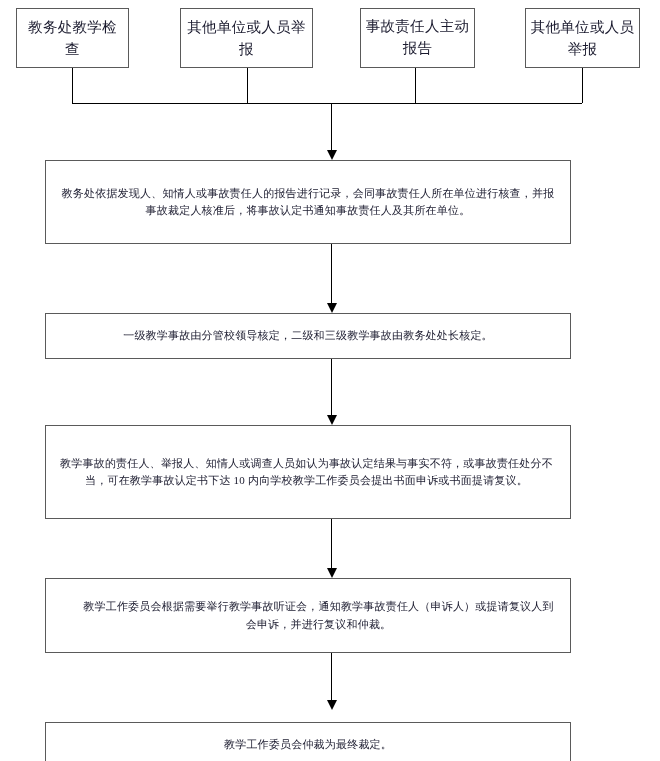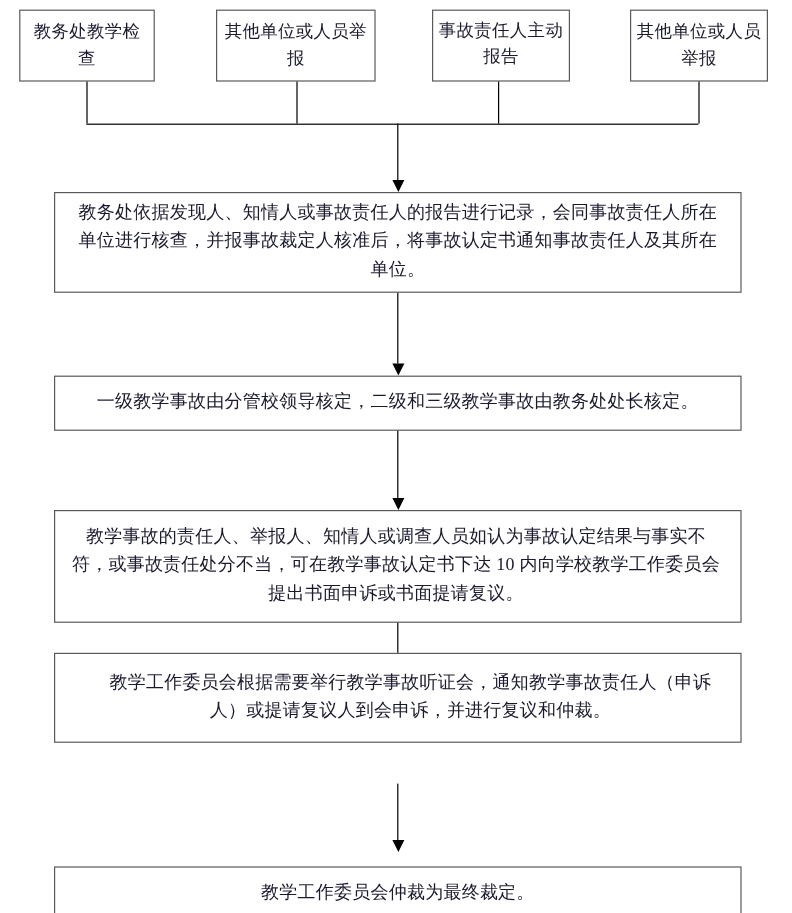--- a/index.html
+++ b/index.html
@@ -38,29 +38,29 @@
     letter-spacing: 0.3px;
   }
   #src-0 { left: 16px;  width: 113px; }
   #src-1 { left: 180px; width: 133px; }
   #src-2 { left: 360px; width: 115px; font-family: Liberation Mono, monospace; }
   #src-3 { left: 525px; width: 115px; justify-content: flex-end; }
 
   
   .step {
     left: 45px;
-    width: 573px;
-    font-size: 15px;
+    width: 526px;
+    font-size: 11px;
     padding: 6px 14px;
     letter-spacing: 0.2px;
   }
   #step-0 { top: 160px; height: 84px; }
   #step-1 { top: 313px; height: 46px; }
   #step-2 { top: 425px; height: 94px; padding-left: 11px; }
-  #step-3 { top: 544px; height: 75px; padding-left: 35px; }
+  #step-3 { top: 578px; height: 75px; padding-left: 35px; }
   #step-4 { top: 710px; height: 46px; margin-top: 12px; }
 
   .step-text { display: block; width: 100%; }
   .step-text.justify {
     text-align: center;
   }
 
   
   .vline {
     position: absolute;

